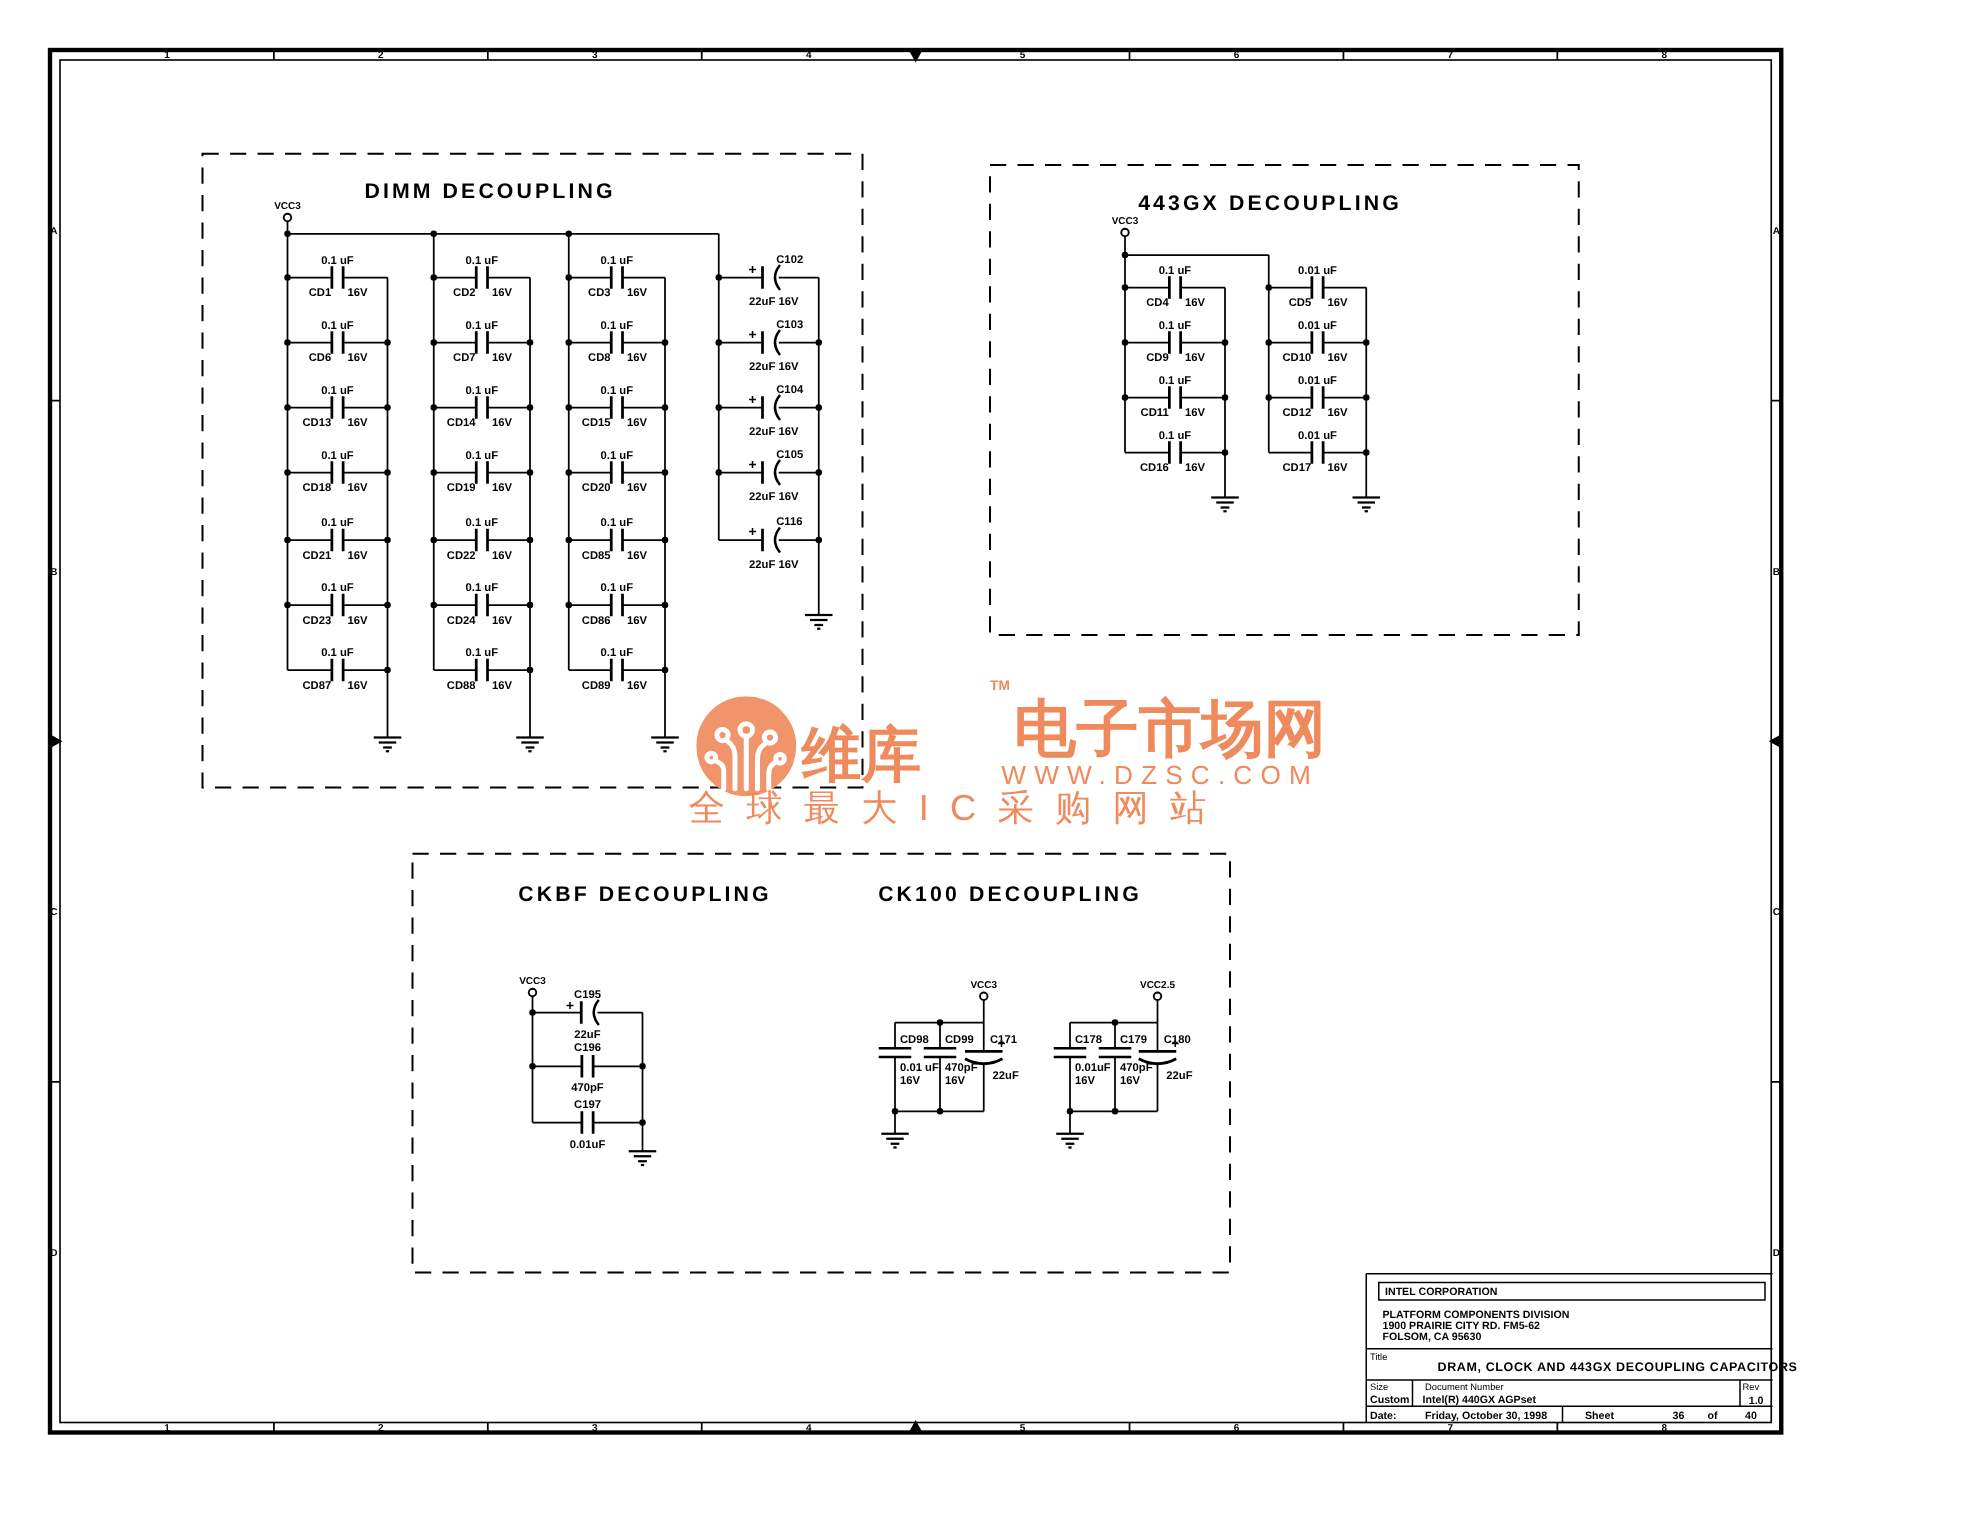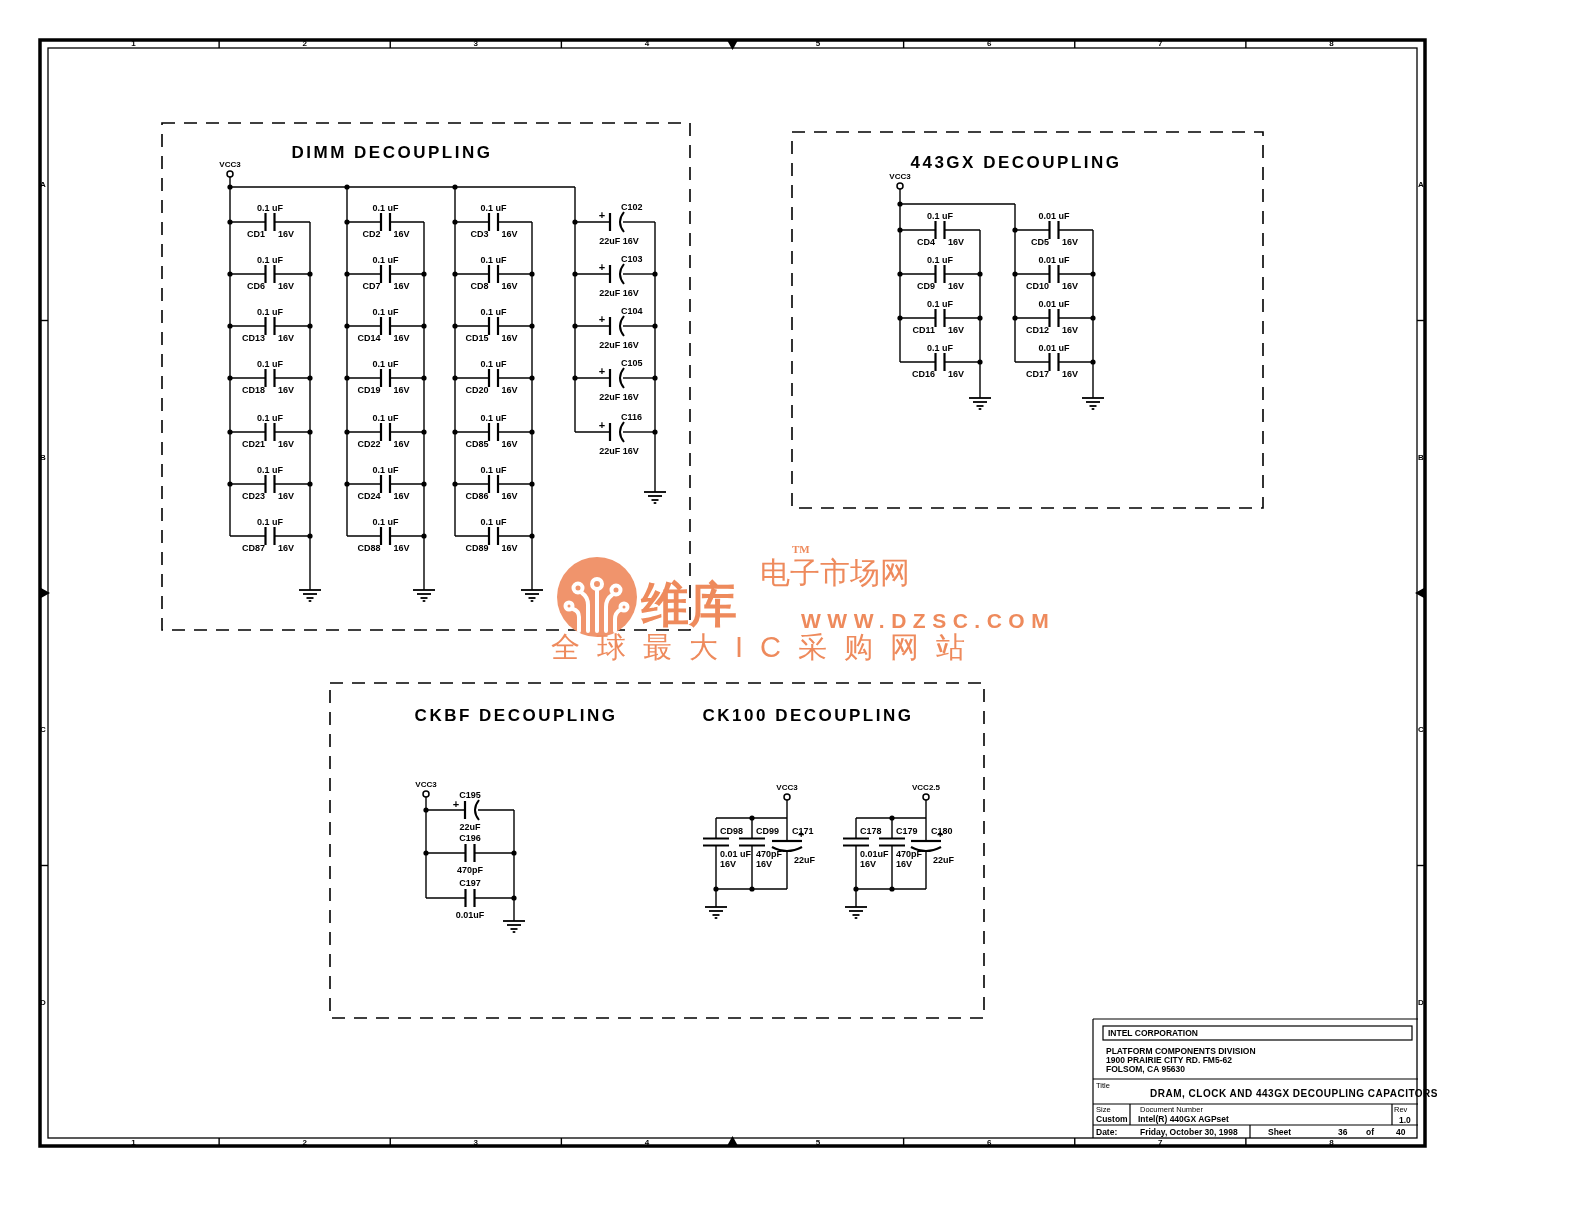--- a/index.html
+++ b/index.html
@@ -11,23 +11,23 @@
   .s11 {font:bold 11px "Liberation Sans",sans-serif;}
   .t17 {font:bold 17px "Liberation Sans",sans-serif;letter-spacing:2.5px;}
   .tb8 {font:7.5px "Liberation Sans",sans-serif;}
   .tb9 {font:bold 8.5px "Liberation Sans",sans-serif;}
   .tb10{font:bold 10px "Liberation Sans",sans-serif;letter-spacing:.5px;}
   .dashed{fill:none;stroke:#000;stroke-width:1.6;stroke-dasharray:13 9;}
   .tbl{stroke:#000;stroke-width:1.2;}
   .watermark span{position:absolute;white-space:nowrap;line-height:1;}
   .wm-circle{position:absolute;left:557px;top:557px;}
   .wm-brand {left:641px;top:581px;font-size:48px;font-weight:bold;}
-  .wm-tm    {left:792px;top:544px;font-size:11px;font-weight:bold;font-family:Liberation Serif, serif;}
-  .wm-market{left:760px;top:558px;font-size:30px;font-weight:normal;}
-  .wm-url   {left:801px;top:610px;font-size:21px;font-weight:bold;letter-spacing:6.5px;}
+  .wm-tm    {left:792px;top:544px;font-size:11px;font-weight:bold;}
+  .wm-market{left:811px;top:558px;font-size:50px;font-weight:bold;}
+  .wm-url   {left:801px;top:610px;font-size:21px;font-weight:normal;letter-spacing:6.5px;}
   .wm-tag   {left:551px;top:633px;font-size:29px;font-weight:normal;letter-spacing:17px;}
 </style>
 </head>
 <body>
 
 <div class="sheet">
 
 <svg id="schem" width="1584" height="1223" viewBox="0 0 1584 1223">
 
   <g>

